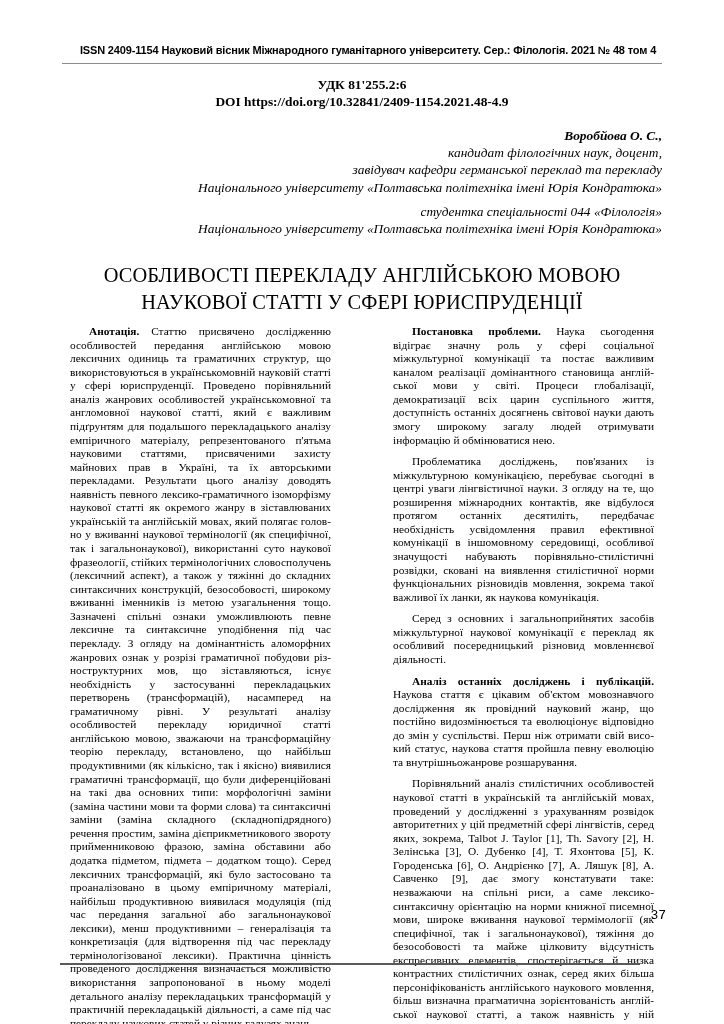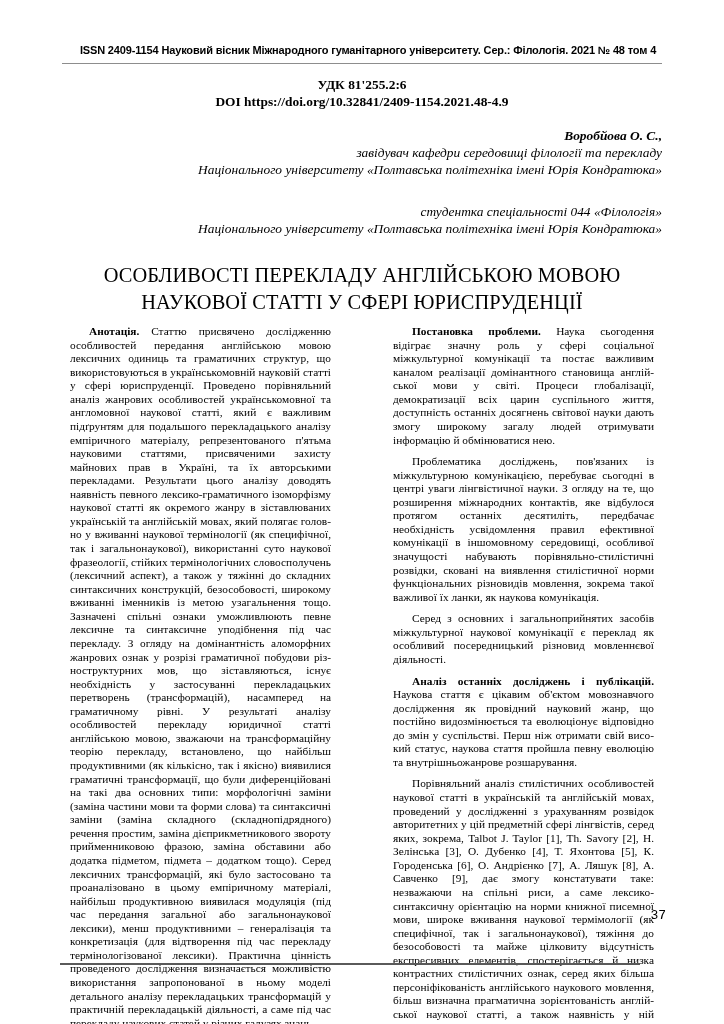--- a/index.html
+++ b/index.html
@@ -132,21 +132,22 @@
   <div class="runhead">ISSN 2409-1154 Науковий вісник Міжнародного гуманітарного університету. Сер.: Філологія. 2021 № 48 том 4</div>
   <div class="runhead-rule"></div>
 
   <div class="udcblock">
     <div>УДК 81'255.2:6</div>
     <div>DOI https://doi.org/10.32841/2409-1154.2021.48-4.9</div>
   </div>
 
   <div class="authors a1">
     <div class="name">Воробйова О. С.,</div>
-    <div>завідувач кафедри середовищі філології та перекладу</div>
+    <div>кандидат філологічних наук, доцент,</div>
+    <div>завідувач кафедри германської переклад та перекладу</div>
     <div>Національного університету «Полтавська політехніка імені Юрія Кондратюка»</div>
   </div>
 
   <div class="authors a2">
     <div>студентка спеціальності 044 «Філологія»</div>
     <div>Національного університету «Полтавська політехніка імені Юрія Кондратюка»</div>
   </div>
 
   <div class="title">
     <div>ОСОБЛИВОСТІ ПЕРЕКЛАДУ АНГЛІЙСЬКОЮ МОВОЮ</div>

